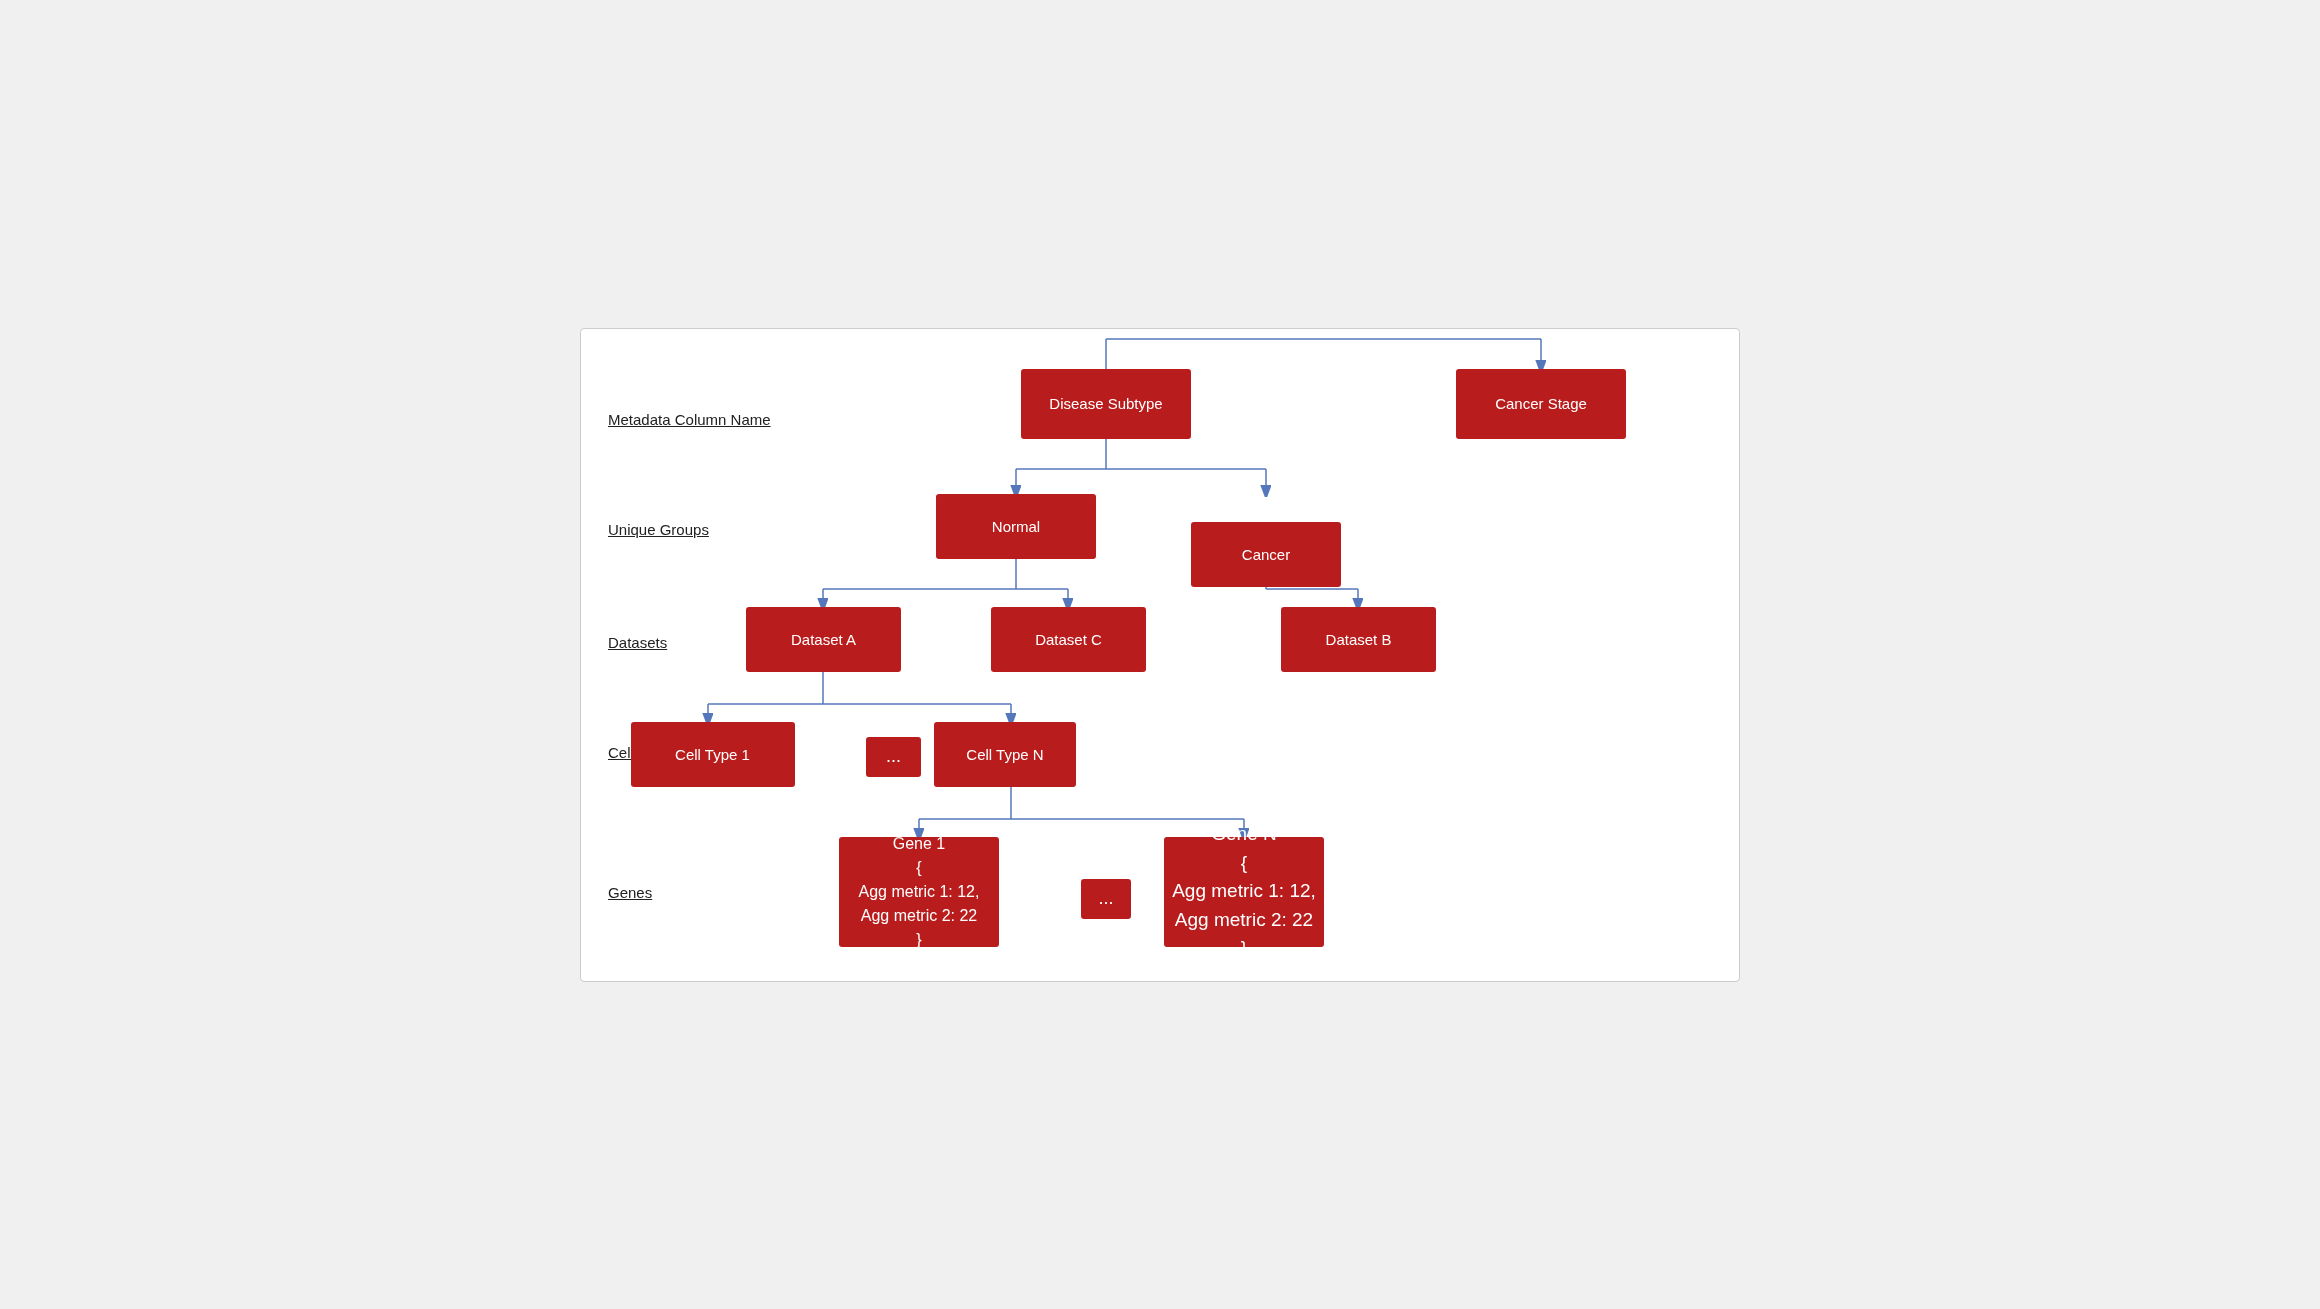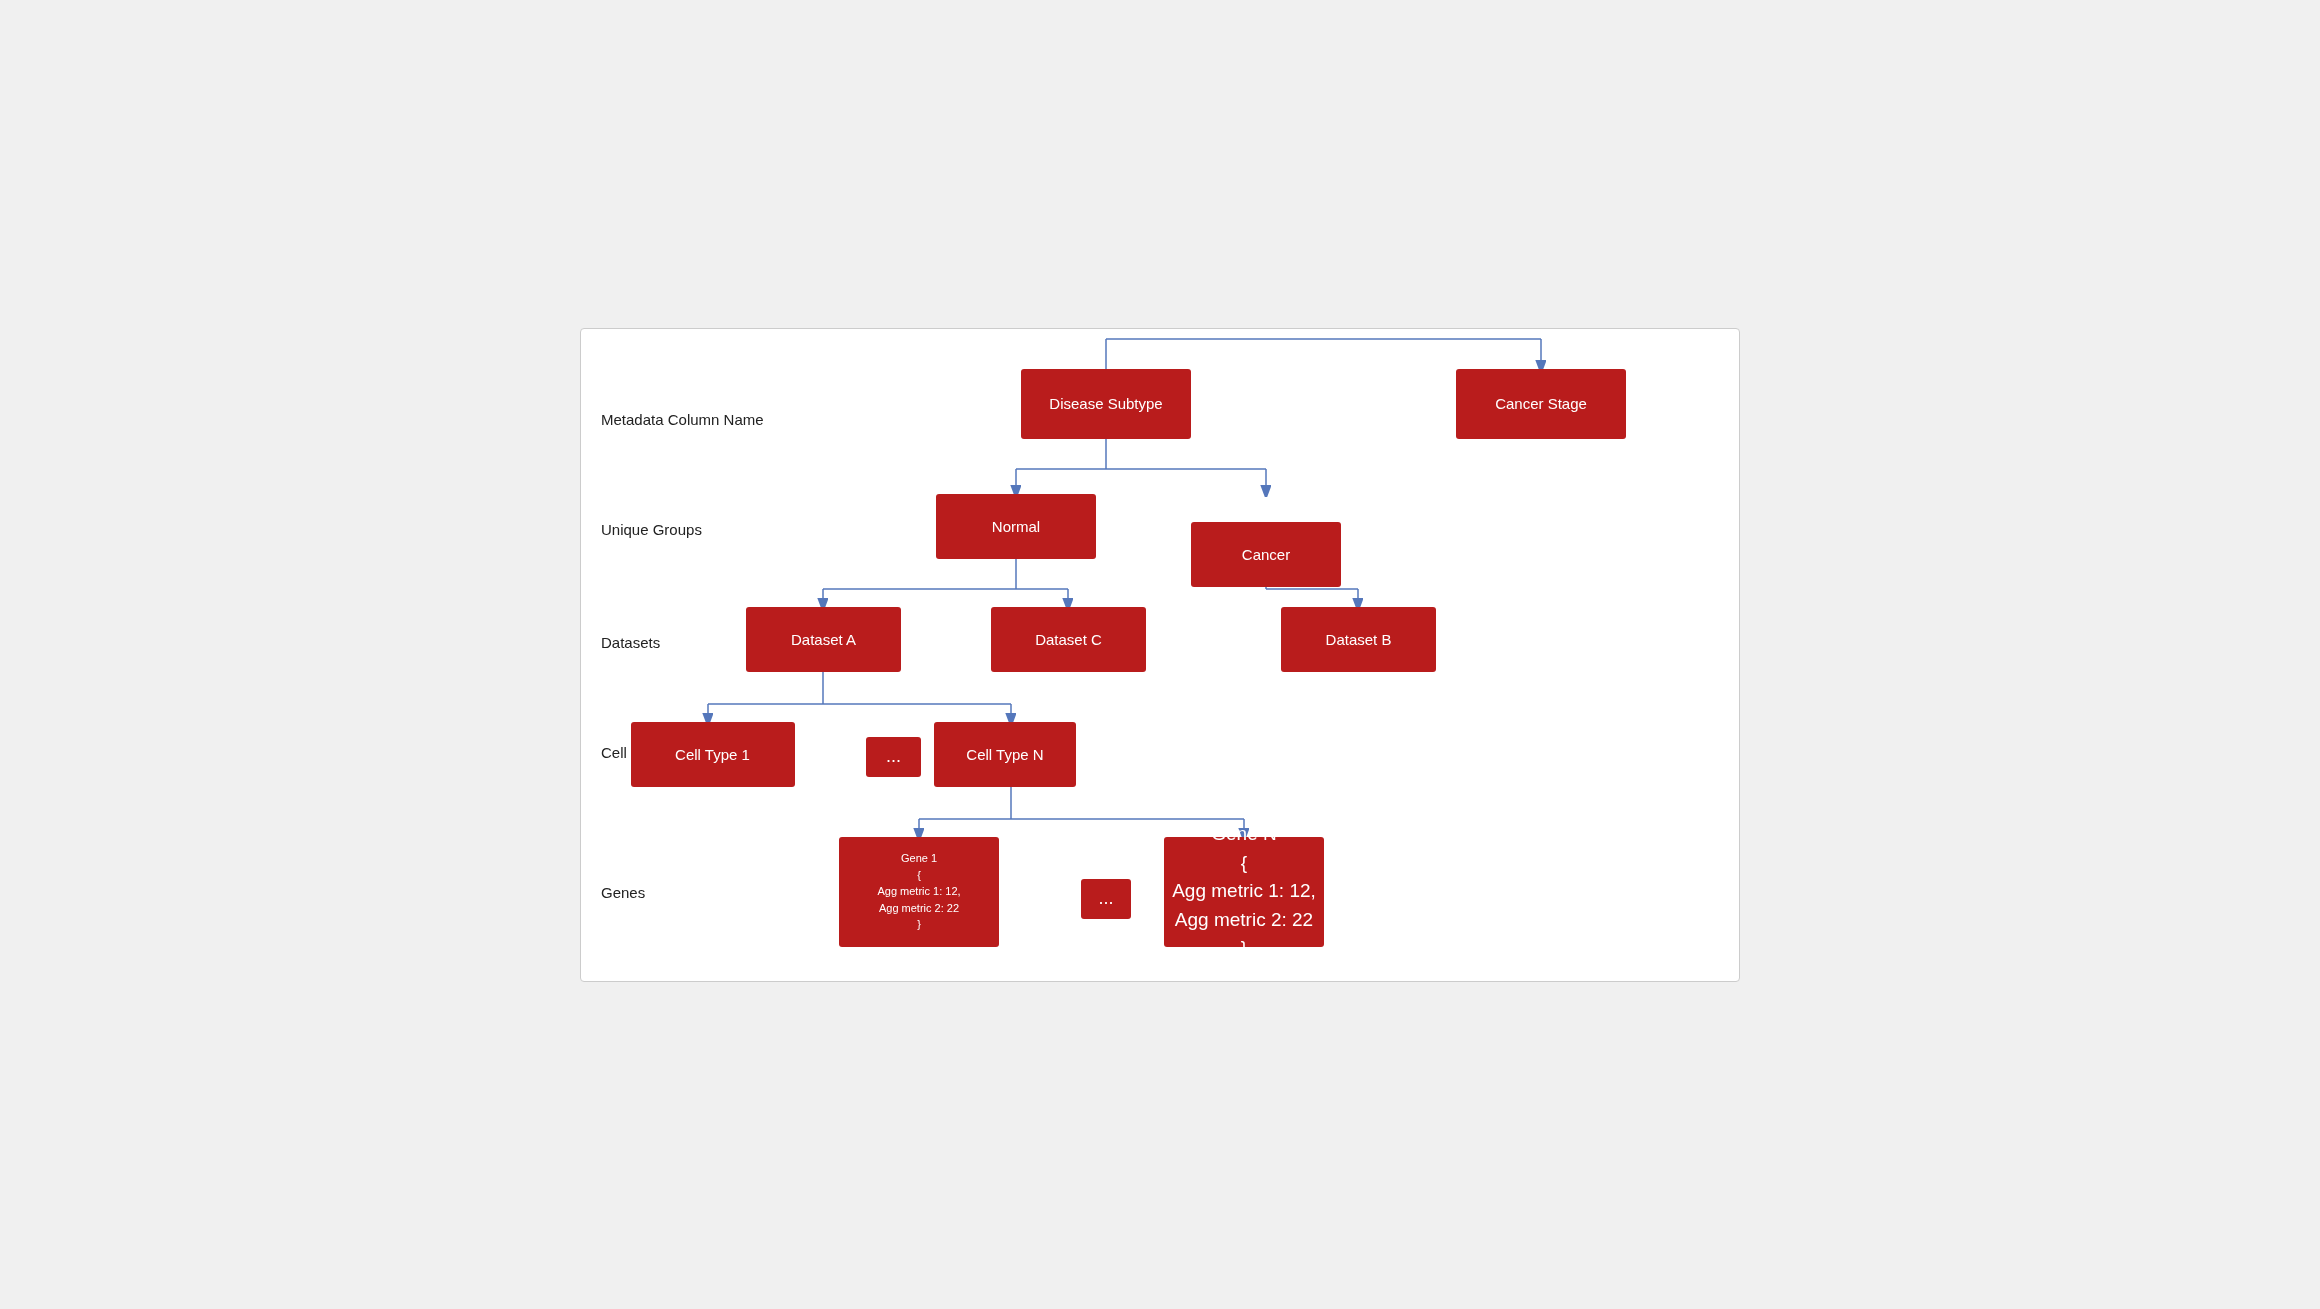--- a/index.html
+++ b/index.html
@@ -18,25 +18,26 @@
       border: 1px solid #cccccc;
       border-radius: 4px;
       width: 1160px;
       min-height: 654px;
       padding: 30px 20px 40px 20px;
       position: relative;
     }
 
     .row-label {
       position: absolute;
-      left: 20px;
+      left: 27px;
       font-size: 15px;
       font-weight: 500;
       color: #222;
       white-space: nowrap;
+      text-decoration: underline;
     }
 
     .node {
       background: #b91c1c;
       color: #ffffff;
       border-radius: 3px;
       display: flex;
       align-items: center;
       justify-content: center;
       text-align: center;
@@ -153,21 +154,21 @@
   </div>
 
   <div class="node" style="left:285px; top:408px; width:55px; height:40px; font-size:18px;">
     <span>...</span>
   </div>
 
   <div class="node" style="left:353px; top:393px; width:142px; height:65px;">
     <span>Cell Type N</span>
   </div>
 
-  <div class="node" style="left:258px; top:508px; width:160px; height:110px; font-size:11px; flex-direction:column; line-height:1.5;">
+  <div class="node" style="left:258px; top:508px; width:160px; height:110px; font-size:16px; flex-direction:column; line-height:1.5;">
     <span style="white-space:pre-line;">Gene 1
 {
 Agg metric 1: 12,
 Agg metric 2: 22
 }</span>
   </div>
 
   <div class="node" style="left:500px; top:550px; width:50px; height:40px; font-size:18px;">
     <span>...</span>
   </div>

